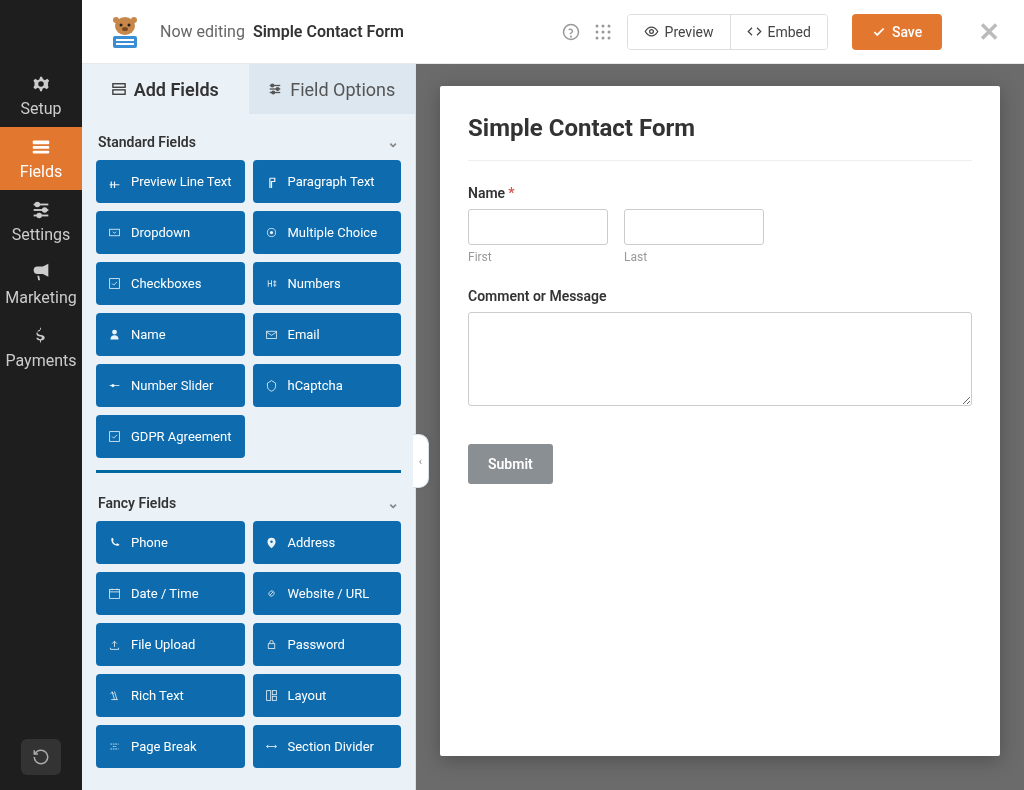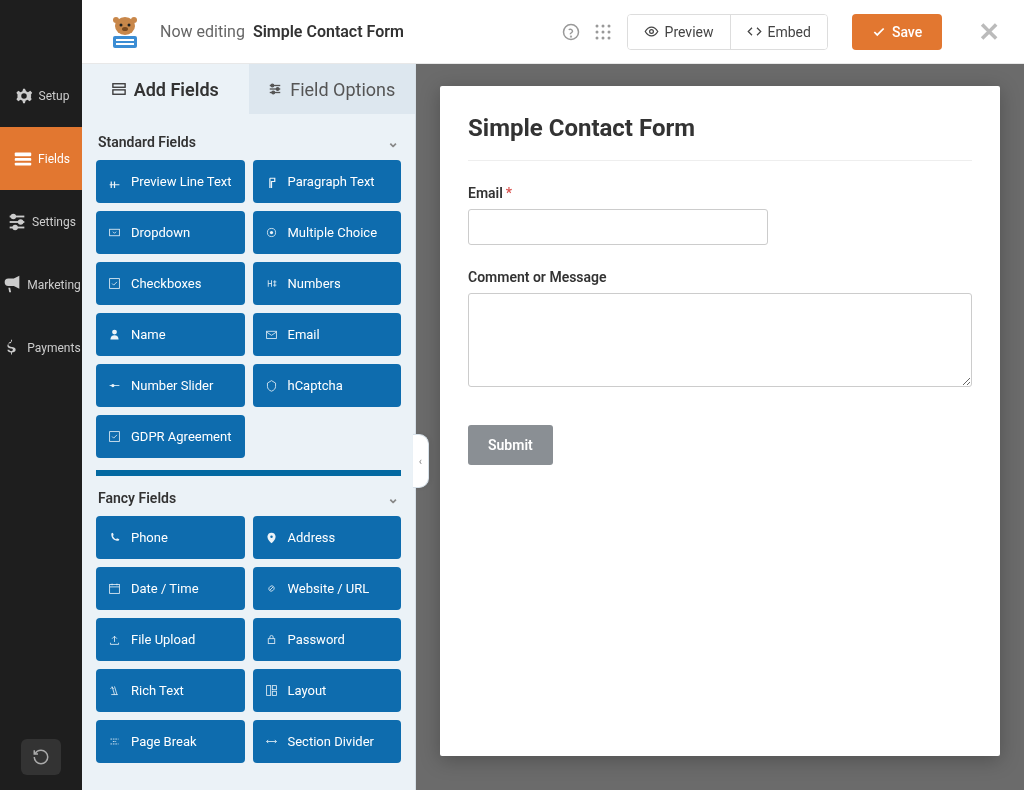--- a/index.html
+++ b/index.html
@@ -1,21 +1,21 @@
 <!DOCTYPE html>
 <html><head>
 <meta charset="utf-8">
 <style>
 * { margin: 0; padding: 0; box-sizing: border-box; font-family: -apple-system, BlinkMacSystemFont, "Segoe UI", Roboto, sans-serif; }
 body { background: #6b6b6b; overflow: hidden; width: 1024px; height: 790px; }
 
 .app { display: flex; width: 1024px; height: 790px; position: relative; }
 
 .sidebar-nav { width: 82px; background: #1e1e1e; display: flex; flex-direction: column; align-items: center; position: relative; }
-.nav-item { width: 82px; height: 63px; display: flex; flex-direction: row; align-items: center; justify-content: center; color: #ccc; cursor: pointer; font-size: 12px; gap: 4px; }
+.nav-item { width: 82px; height: 63px; display: flex; flex-direction: column; align-items: center; justify-content: center; color: #ccc; cursor: pointer; font-size: 16px; gap: 4px; }
 .nav-item.active { background: #e27730; color: #fff; }
 .nav-item svg { width: 22px; height: 22px; }
 .nav-history { position: absolute; bottom: 15px; left: 50%; transform: translateX(-50%); width: 40px; height: 36px; border-radius: 6px; background: #333; display: flex; align-items: center; justify-content: center; color: #aaa; cursor: pointer; }
 
 .main { flex: 1; display: flex; flex-direction: column; background: #fff; position: relative; }
 
 .topbar { height: 64px; border-bottom: 1px solid #e8e8e8; display: flex; align-items: center; padding: 1px 16px; background: #fff; }
 .logo { width: 54px; height: 40px; margin-right: 8px; display:flex; align-items:center; justify-content:center; }
 .title-area { flex: 1; display: flex; align-items: baseline; gap: 8px; font-size: 16px; }
 .title-now { color: #666; }
@@ -40,21 +40,21 @@
 .panel-body { flex: 1; overflow-y: auto; padding: 14px; }
 .panel-body::-webkit-scrollbar { width: 6px; }
 .panel-body::-webkit-scrollbar-thumb { background: #b8c4cf; border-radius: 3px; }
 
 .search-box { position: relative; margin-bottom: 14px; }
 .search-box input { width: 100%; padding: 10px 12px 10px 34px; border: 1px solid #d6e0e8; border-radius: 4px; font-size: 14px; background: #fff; }
 .search-box .search-ico { position: absolute; left: 11px; top: 50%; transform: translateY(-50%); color: #aaa; }
 
 .section-header { display: flex; justify-content: space-between; align-items: center; padding: 6px 2px 10px; color: #333; font-size: 14px; font-weight: 600; cursor: pointer; }
 .section-header .chev { color: #888; }
-.section-header.bordered { border-top: 6px solid #0369a1; padding-top: 14px; margin-top: 12px; }
+.section-header.bordered { border-top: 3px solid #0369a1; padding-top: 22px; margin-top: 12px; }
 
 .field-grid { display: grid; grid-template-columns: 1fr 1fr; gap: 8px; }
 .field-btn { background: #0e6cae; color: #fff; border: none; border-radius: 4px; padding: 14px 12px; font-size: 13px; text-align: left; cursor: pointer; display: flex; align-items: center; gap: 10px; }
 .field-btn svg { width: 13px; height: 13px; flex-shrink: 0; opacity: 0.92; }
 
 .collapse-handle { position: absolute; right: -14px; top: 370px; width: 16px; height: 54px; background: #fff; border: 1px solid #d6e0e8; border-left: none; border-radius: 0 10px 10px 0; display: flex; align-items: center; justify-content: center; cursor: pointer; color: #888; font-size: 11px; box-shadow: 2px 0 4px rgba(0,0,0,0.05); }
 
 .preview-area { flex: 1; background: #6b6b6b; padding: 22px 24px; overflow: auto; }
 .form-card { background: #fff; border-radius: 2px; padding: 28px 28px 40px; box-shadow: 0 4px 20px rgba(0,0,0,0.25); min-height: 670px; }
 .form-title { font-size: 24px; font-weight: 700; color: #333; padding-bottom: 18px; margin-bottom: 24px; border-bottom: 1px solid #eee; }
@@ -369,25 +369,34 @@
             </div>
         </div>
 
         <div class="collapse-handle">‹</div>
       </div>
 
       <div class="preview-area">
         <div class="form-card">
           <div class="form-title">Simple Contact Form</div>
 
-
           <div class="form-field">
-            <label class="form-label"><span>Email</span><span class="req">*</span></label>
-            <input class="email-input" type="text" style="">
-          </div>
+            <label class="form-label"><span>Name</span><span class="req">*</span></label>
+            <div class="name-row">
+              <div class="name-col">
+                <input class="text-input" type="text" style="">
+                <span class="sublabel">First</span>
+              </div>
+              <div class="name-col">
+                <input class="text-input" type="text" style="">
+                <span class="sublabel">Last</span>
+              </div>
+            </div>
+          </div>
+
 
           <div class="form-field">
             <label class="form-label">Comment or Message</label>
             <textarea class="textarea" style=""></textarea>
           </div>
 
           <button class="submit-btn"><span>Submit</span></button>
         </div>
       </div>
     </div>

